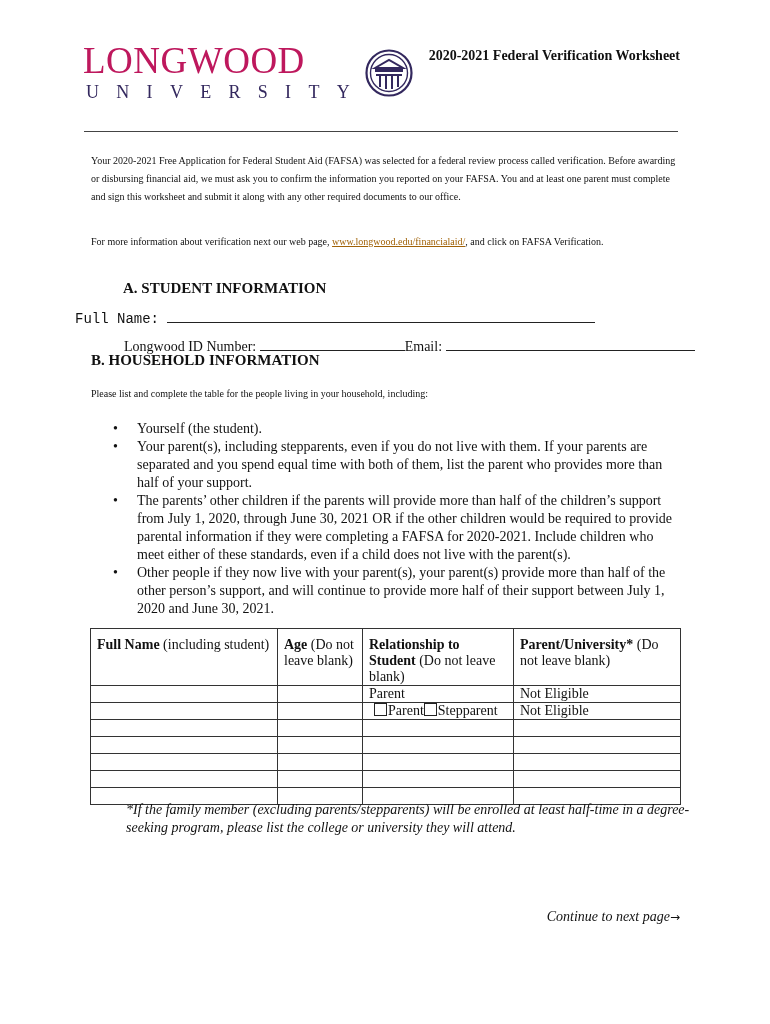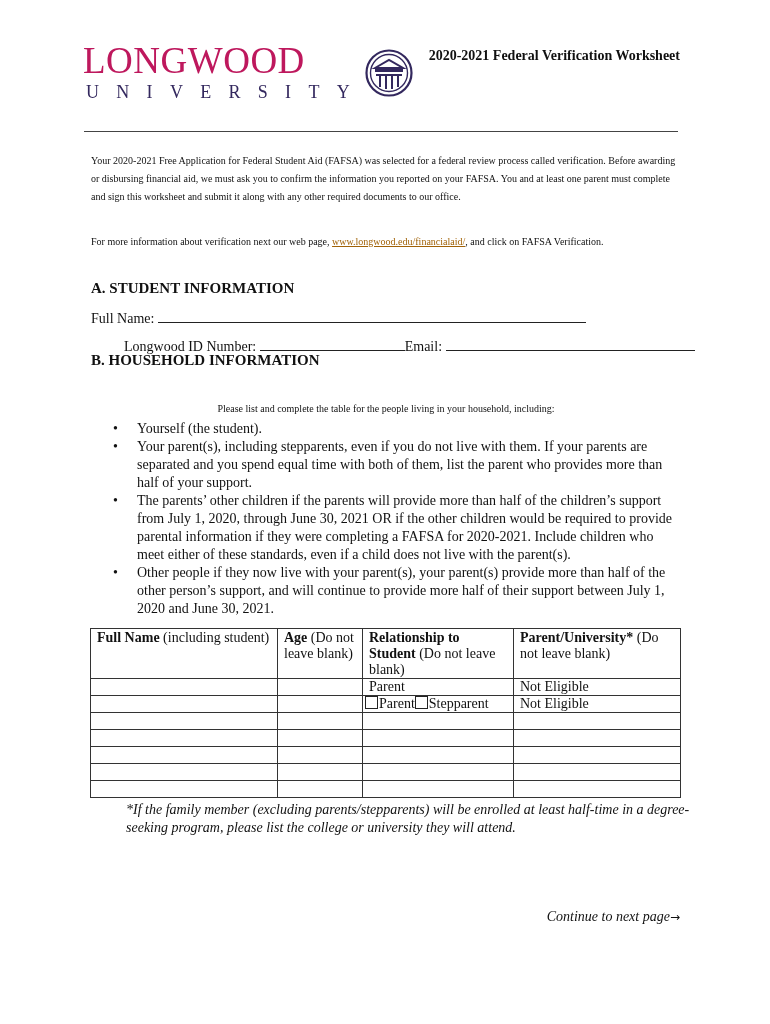--- a/index.html
+++ b/index.html
@@ -13,38 +13,38 @@
   #seal { left: 365px; top: 49px; width: 48px; height: 48px; }
   #title-block { right: 90px; top: 47px; text-align: right; font-weight: bold; font-size: 14px; line-height: 18px; }
   #rule { left: 84px; top: 131px; width: 594px; height: 0; border-top: 1.5px solid #444; }
 
   .para { left: 91px; width: 590px; font-size: 10px; line-height: 18px; }
   #intro { top: 152px; }
   #more-info { top: 233px; }
   a.link { color: #a16207; text-decoration: underline; }
 
   .section-h { left: 91px; font-weight: bold; font-size: 15px; }
-  #sec-a { top: 280px; }
+  #sec-a { top: 280px; margin-left: 32px; }
   #sec-b { top: 352px; }
 
   .field-line { font-size: 14px; line-height: 18px; }
   .blank { display: inline-block; border-bottom: 1px solid #222; height: 13px; vertical-align: baseline; }
-  #full-name-row { left: 91px; top: 309px; }
+  #full-name-row { left: 75px; top: 309px; font-family: Liberation Mono, monospace; }
   #id-row { left: 91px; top: 337px; margin-left: 33px; }
 
-  #household-intro { top: 400px; text-align: center; }
+  #household-intro { top: 385px; }
 
   #bullets { left: 91px; top: 420px; width: 590px; margin: 0; padding: 0; list-style: none; font-size: 14px; line-height: 18px; }
   #bullets li { position: relative; padding-left: 46px; margin: 0; }
   #bullets li .dot { position: absolute; left: 22px; top: 0; }
 
   
   #household-table { left: 90px; top: 628px; width: 590px; border-collapse: collapse; font-size: 14px; line-height: 16px; table-layout: fixed; }
   #household-table td { border: 1px solid #333; padding: 0 6px; vertical-align: top; height: 16px; white-space: nowrap; overflow: hidden; }
-  #household-table tr.head td { height: 32px; padding-top: 1px; white-space: normal; }
+  #household-table tr.head td { height: 32px; padding-top: 8px; white-space: normal; }
   #household-table col.c1 { width: 187px; }
   #household-table col.c2 { width: 85px; }
   #household-table col.c3 { width: 151px; }
   #household-table col.c4 { width: 167px; }
   .cb { display: inline-block; width: 11px; height: 11px; border: 1px solid #222; vertical-align: -1px; margin-right: 1px; }
 
   #footnote { left: 91px; top: 801px; width: 590px; font-style: italic; font-size: 14px; line-height: 18px; margin-left: 35px; }
   #continue { right: 90px; top: 909px; font-style: italic; font-size: 14px; }
 </style>
 </head>
@@ -108,21 +108,21 @@
   </tr>
   <tr>
     <td></td>
     <td></td>
     <td>Parent</td>
     <td>Not Eligible</td>
   </tr>
   <tr>
     <td></td>
     <td></td>
-    <td style="padding-left:2px;"><span class="cb"></span><span>Parent</span><span class="cb"></span><span>Stepparent</span></td>
+    <td style="padding-left:11px;"><span class="cb"></span><span>Parent</span><span class="cb"></span><span>Stepparent</span></td>
     <td>Not Eligible</td>
   </tr>
   <tr>
     <td></td>
     <td></td>
     <td></td>
     <td></td>
   </tr>
   <tr>
     <td></td>

